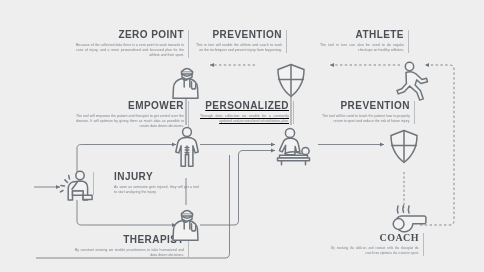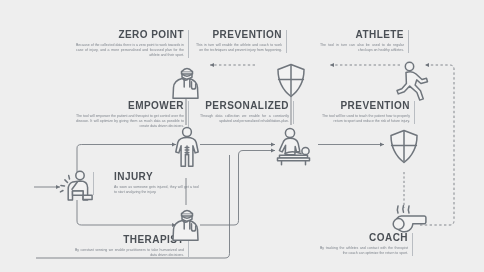--- a/index.html
+++ b/index.html
@@ -105,41 +105,41 @@
   <div class="node txt-right" style="left:76px;top:101px;width:108px;">
     <div class="node-title">EMPOWER</div>
     <div class="node-body txt-just">The tool will empower the patient and therapist to get control over the disease. It will optimize by giving them as much data as possible to create data driven decisions.</div>
   </div>
 
   <div class="node txt-right" style="left:320px;top:30px;width:84px;">
     <div class="node-title">ATHLETE</div>
     <div class="node-body txt-just">The tool in turn can also be used to do regular checkups on healthy athletes.</div>
   </div>
 
-  <div class="node txt-right" style="left:200px;top:101px;width:89px;">
+  <div class="node txt-right" style="left:200px;top:101px;width:89px;text-decoration:underline;">
     <div class="node-title">PERSONALIZED</div>
     <div class="node-body txt-just">Through data collection we enable for a constantly updated and personalized rehabilitation-plan.</div>
   </div>
 
   <div class="node txt-right" style="left:322px;top:101px;width:88px;">
     <div class="node-title">PREVENTION</div>
     <div class="node-body txt-just">The tool will be used to teach the patient how to properly return to sport and reduce the risk of future injury.</div>
   </div>
 
   <div class="node txt-left" style="left:93px;top:172px;width:85px;">
     <div class="node-title">INJURY</div>
     <div class="node-body txt-just-l">As soon as someone gets injured, they will get a tool to start analyzing the injury.</div>
   </div>
 
   <div class="node txt-right" style="left:75px;top:235px;width:109px;">
     <div class="node-title">THERAPIST</div>
     <div class="node-body txt-just">By constant sensing we enable practitioners to take humanized and data driven decisions.</div>
   </div>
 
-  <div class="node txt-right" style="left:320px;top:233px;width:88px;">
+  <div class="node txt-right" style="left:331px;top:233px;width:88px;font-family:Liberation Serif, serif;">
     <div class="node-title">COACH</div>
     <div class="node-body txt-just">By tracking the athletes and contact with the therapist the coach can optimize the return to sport.</div>
   </div>
 
   <div class="icon" style="left:169px;top:62px;">
     <svg width="36" height="38" viewBox="0 0 36 38">
       <path class="ico-fill-w" d="M12.5,9.5 h11 v2.5 h-11 z"></path>
       <path class="ico-fill-w" d="M12.8,9.5 q5.2,-6.2 10.4,0"></path>
       <circle class="ico-fill-w" cx="18" cy="6.2" r="0"></circle>
       <path class="ico-fill-w" d="M13,12 q5,4.5 10,0 v3.2 q-5,4 -10,0 z"></path>

